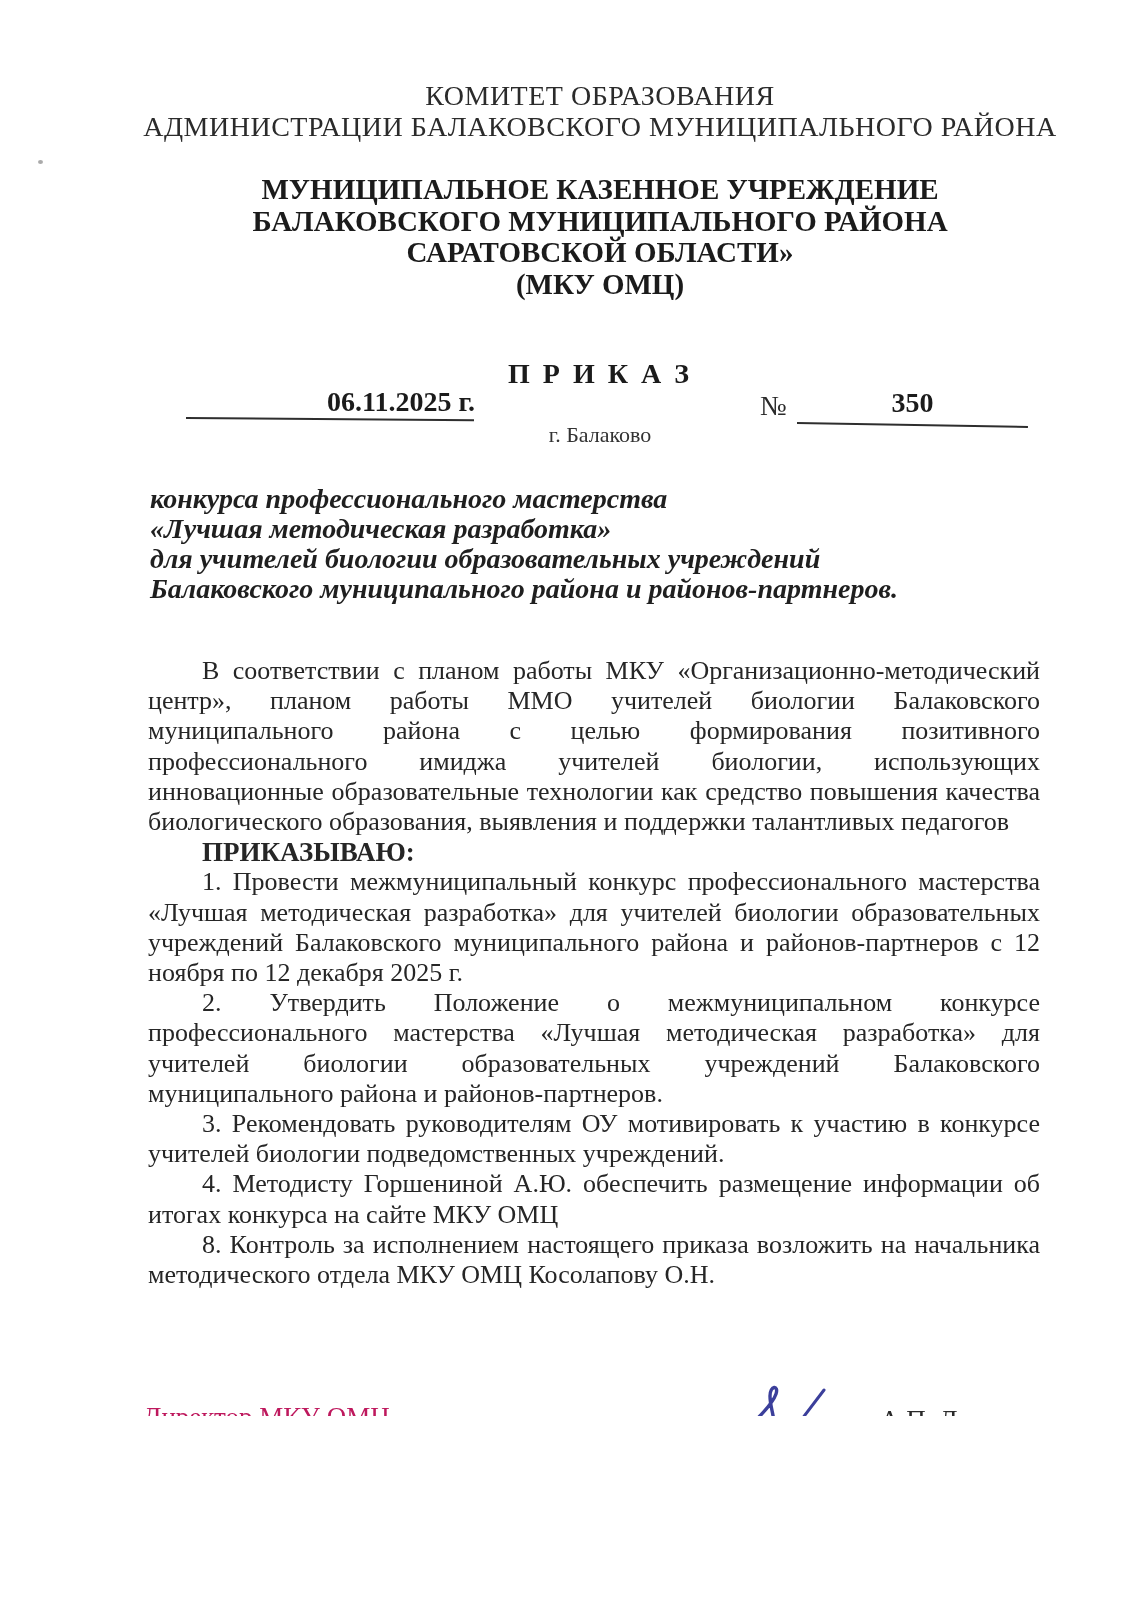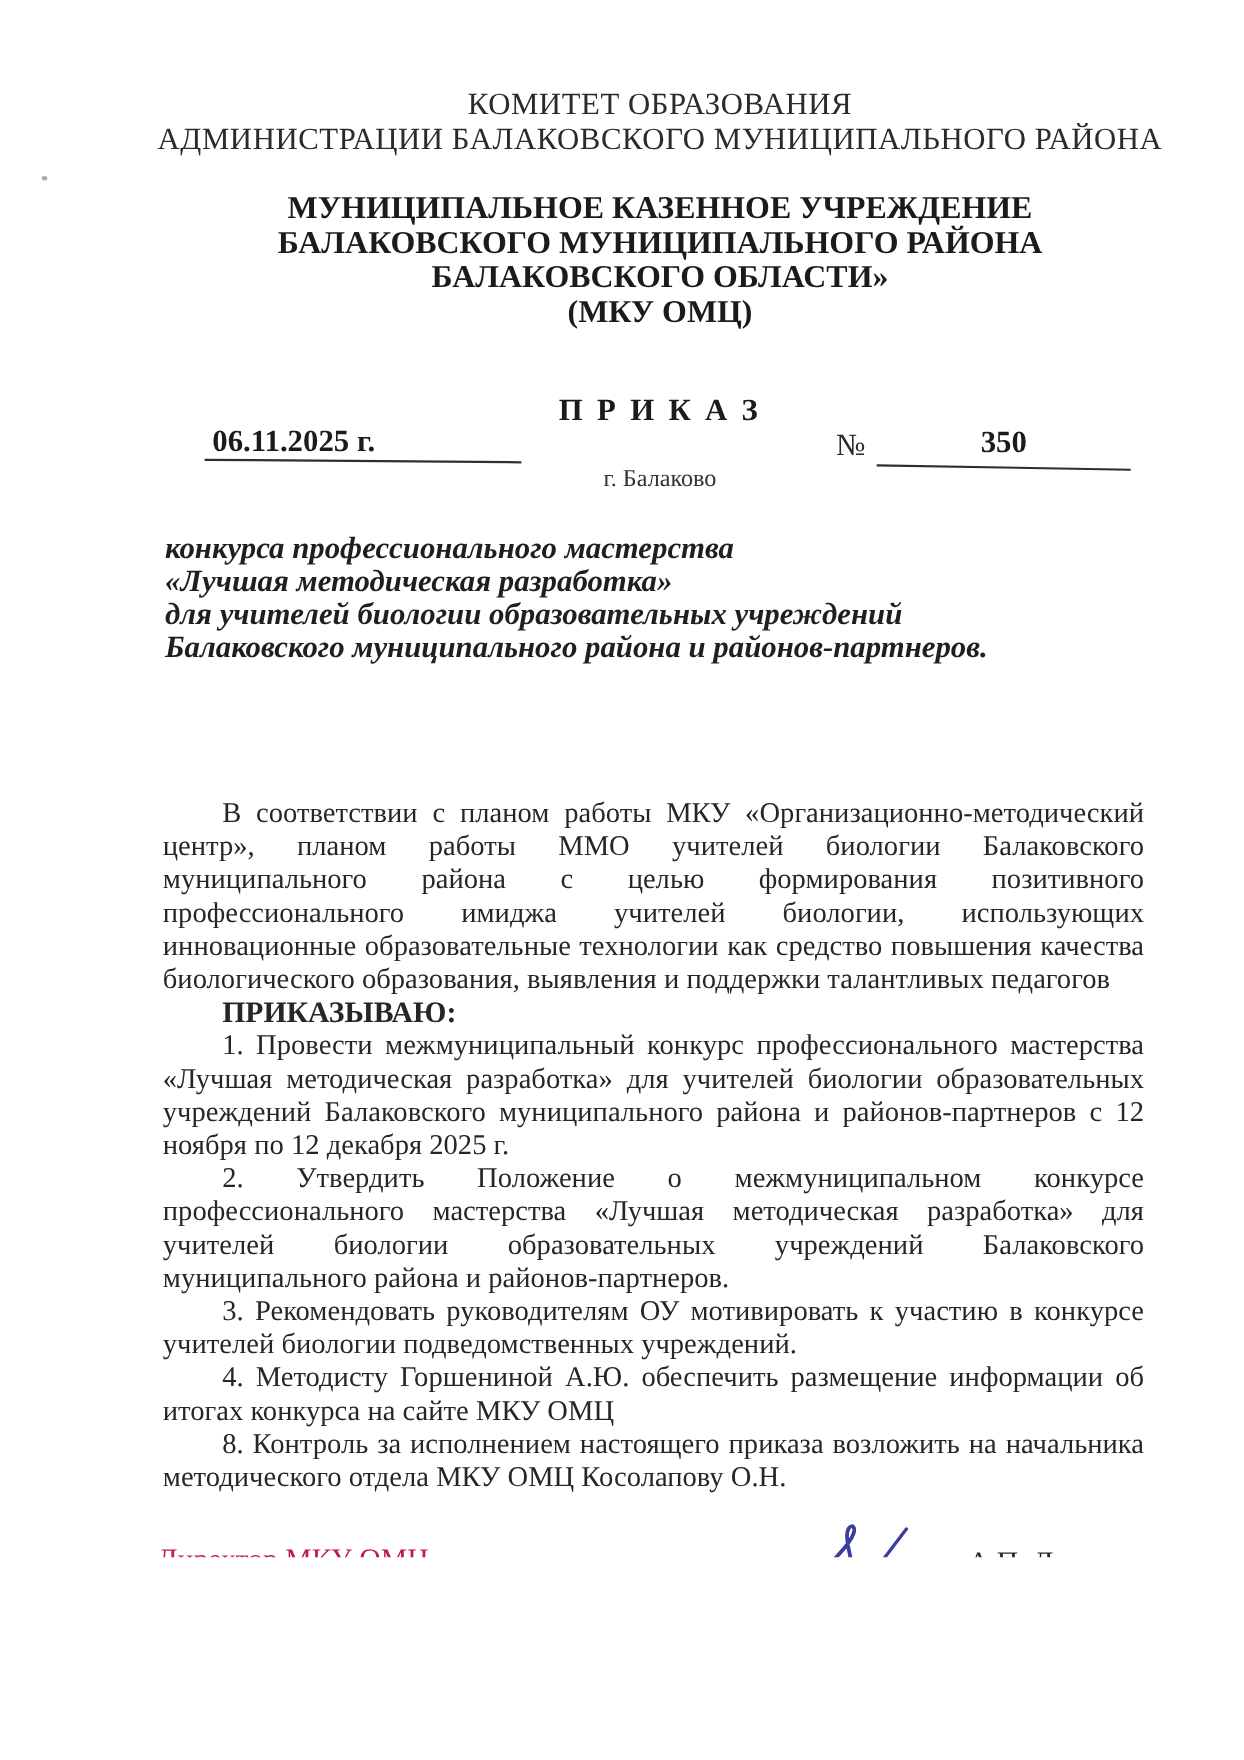--- a/index.html
+++ b/index.html
@@ -37,21 +37,21 @@
     font-weight: bold;
     font-size: 28px;
     letter-spacing: 3px;
     color: #1b1b1b;
   }
   .date-value {
     position: absolute;
     left: 193px;
     top: 386px;
     width: 282px;
-    text-align: left;
+    text-align: right;
     font-weight: bold;
     font-size: 28px;
     color: #1b1b1b;
   }
   .date-line {
     position: absolute;
     left: 186px;
     top: 417px;
     width: 288px;
     height: 0;
@@ -98,21 +98,21 @@
     width: 800px;
     font-style: italic;
     font-weight: bold;
     font-size: 28px;
     line-height: 30px;
     color: #1f1f1f;
   }
   .body-text {
     position: absolute;
     left: 148px;
-    top: 724px;
+    top: 656px;
     width: 892px;
     font-size: 26px;
     line-height: 30.2px;
     text-align: justify;
     color: #262626;
   }
   .body-text p { margin: 0; text-indent: 54px; }
   .resolve-label {
     font-weight: bold;
     font-size: 27px;
@@ -158,21 +158,21 @@
   <div class="dot-artifact"></div>
 
   <div class="center-band committee-header">
     <div>КОМИТЕТ ОБРАЗОВАНИЯ</div>
     <div>АДМИНИСТРАЦИИ БАЛАКОВСКОГО МУНИЦИПАЛЬНОГО РАЙОНА</div>
   </div>
 
   <div class="center-band org-name">
     <div>МУНИЦИПАЛЬНОЕ КАЗЕННОЕ УЧРЕЖДЕНИЕ</div>
     <div>БАЛАКОВСКОГО МУНИЦИПАЛЬНОГО РАЙОНА</div>
-    <div>БАЛАКОВСКОГО ОБЛАСТИ»</div>
+    <div>САРАТОВСКОЙ ОБЛАСТИ»</div>
     <div>(МКУ ОМЦ)</div>
   </div>
 
   <div class="center-band doc-type">П Р И К А З</div>
 
   <div class="date-value">06.11.2025 г.</div>
   <div class="date-line"></div>
 
   <span class="number-sign">№</span>
   <div class="number-value">350</div>

